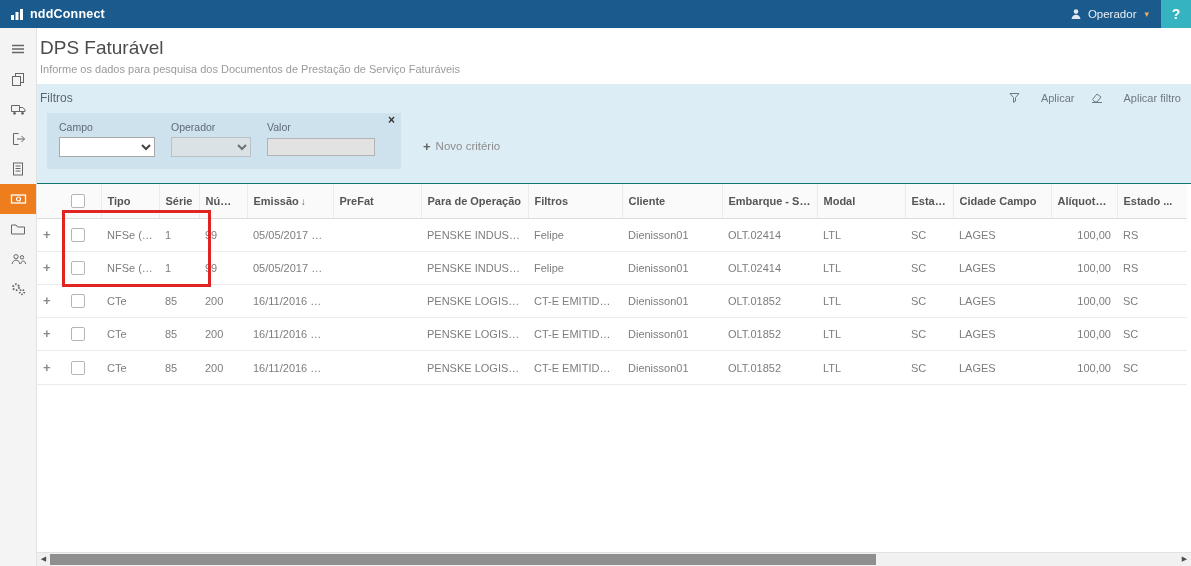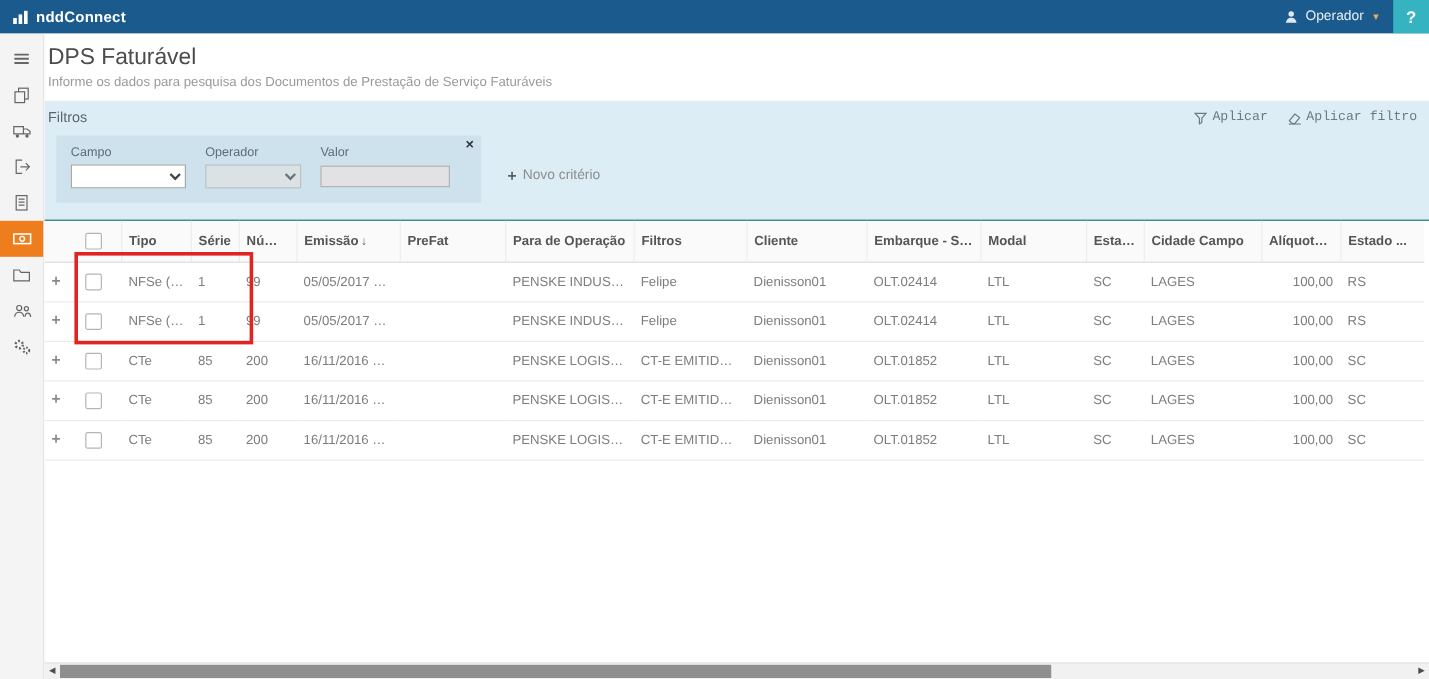--- a/index.html
+++ b/index.html
@@ -26,21 +26,21 @@
 
   
   .page-title{margin:9px 0 0 3px;font-size:19px;font-weight:400;color:#4c4c4c;}
   .page-subtitle{margin:4px 0 9px 3px;font-size:11px;color:#9a9a9a;}
 
   
   .filters{background:#ddedf5;}
   .filters-head{display:flex;align-items:center;justify-content:space-between;padding:7px 10px 4px 3px;}
   .filters-title{font-size:12px;color:#5a6570;}
   .filters-actions{display:flex;gap:16px;}
-  .flink{display:flex;align-items:flex-end;gap:4px;font-size:11px;color:#6d7883;cursor:pointer;text-decoration:none;font-family:Liberation Mono, monospace;}
+  .flink{display:flex;align-items:flex-start;gap:21px;font-size:11px;color:#6d7883;cursor:pointer;text-decoration:none;}
   .filters-body{display:flex;align-items:center;padding:4px 0 14px 10px;}
   .criteria-card{position:relative;background:#cde2ed;padding:8px 26px 12px 12px;display:flex;gap:16px;}
   .criteria-close{position:absolute;top:1px;right:6px;font-size:12px;font-weight:bold;color:#333;cursor:pointer;line-height:12px;}
   .field label{display:block;font-size:10.5px;color:#5f6b76;margin-bottom:4px;}
   .field select{width:96px;height:20px;border:1px solid #a9a9a9;background:#fff;font-size:11px;color:#444;}
   .field select.sm{width:80px;}
   .field select:disabled{background:#e2e2e2;border-color:#b3b3b3;}
   .field input{width:98px;height:16px;border:1px solid #a9a9a9;font-size:11px;padding:0 4px;background:#fff;}
   .field input:disabled{background:#e2e2e2;border-color:#b3b3b3;}
   .new-criteria{display:flex;align-items:center;gap:5px;margin-left:22px;font-size:11.5px;color:#8d8d8d;cursor:pointer;text-decoration:none;margin-top:10px;}

